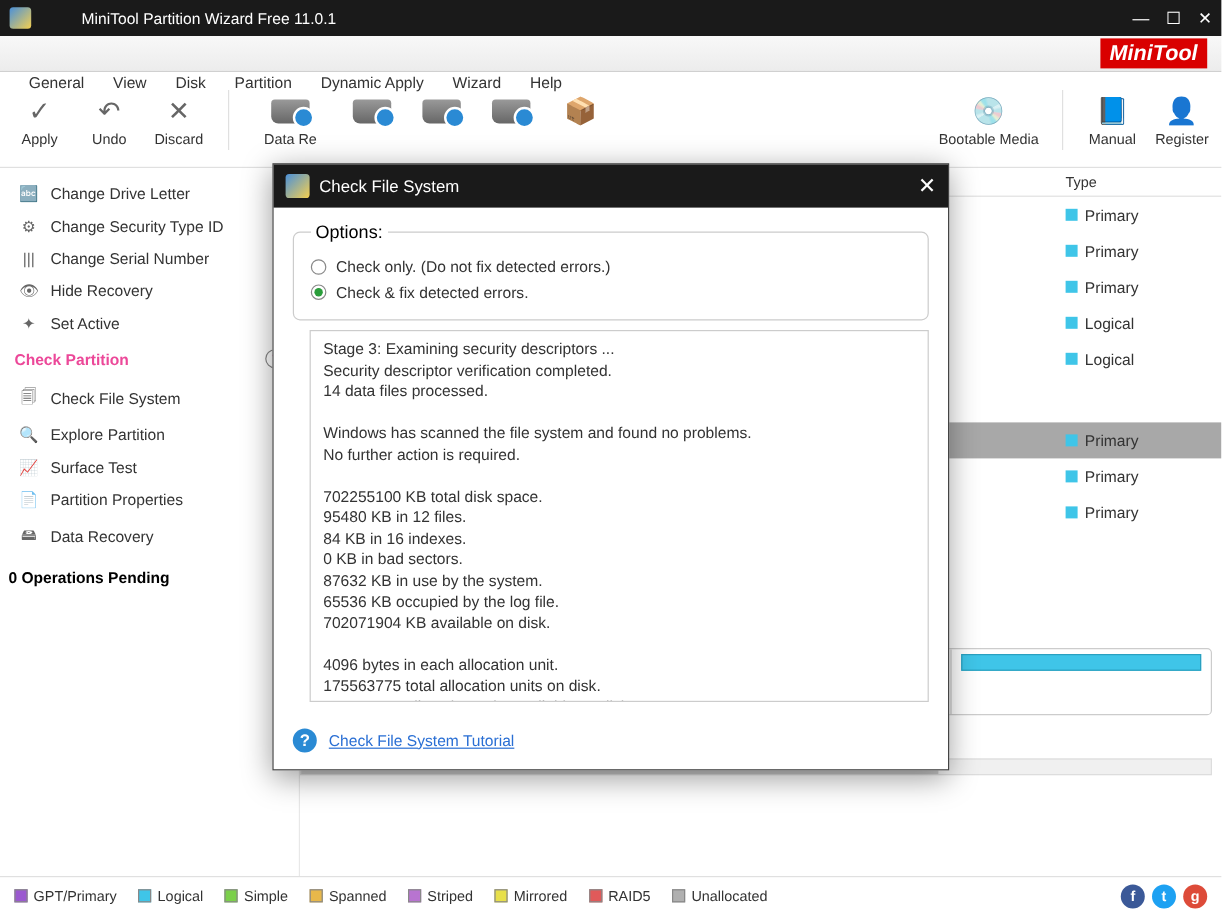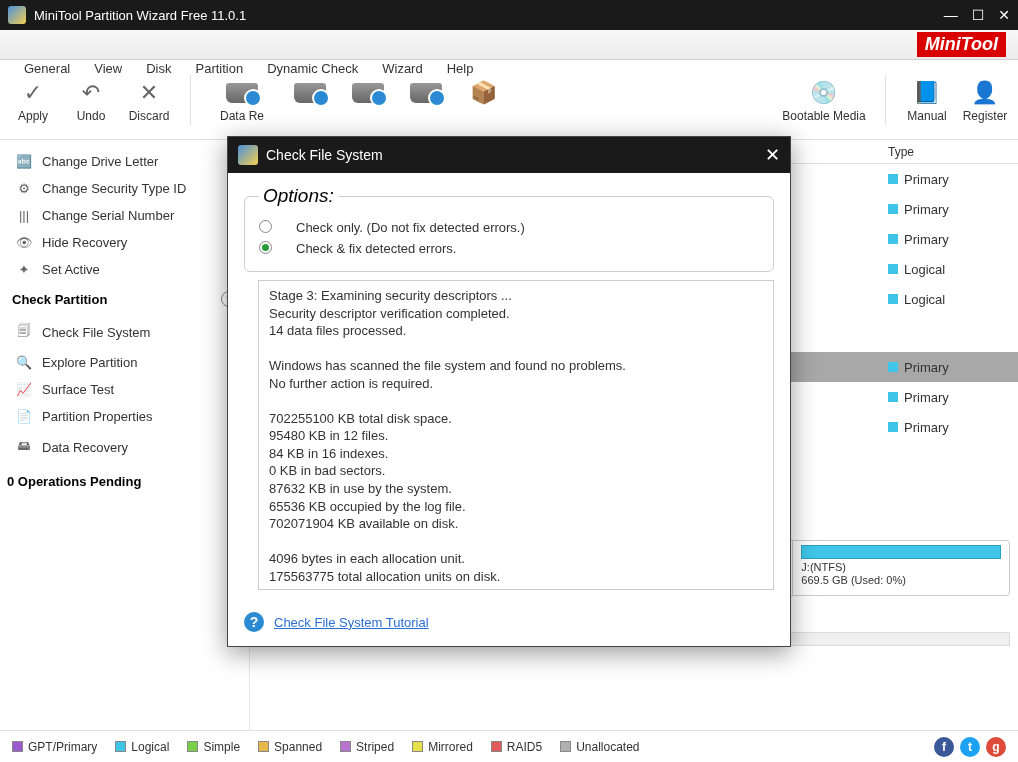--- a/index.html
+++ b/index.html
@@ -1,19 +1,19 @@
 <!DOCTYPE html>
 <html><head>
 <meta charset="utf-8">
 <style>
 * { margin: 0; padding: 0; box-sizing: border-box; font-family: "Segoe UI", Tahoma, sans-serif; }
 body { width: 1018px; height: 762px; background: #fff; overflow: hidden; position: relative; }
 
 
-.titlebar { height: 30px; background: #1a1a1a; color: #fff; display: flex; align-items: center; padding: 0 8px; font-size: 13px; }
+.titlebar { height: 30px; background: #1a1a1a; color: #fff; display: flex; align-items: center; padding: 0 8px; font-size: 13px; gap: 34px; }
 .titlebar .app-icon { width: 18px; height: 18px; background: linear-gradient(135deg,#4a90d9,#f5d050); border-radius: 3px; margin-right: 8px; }
 .titlebar .win-controls { margin-left: auto; display: flex; gap: 14px; font-size: 14px; }
 .titlebar .win-controls span { cursor: pointer; }
 
 
 .menubar { height: 30px; background: linear-gradient(#f8f8f8,#ececec); border-bottom: 1px solid #d0d0d0; display: flex; align-items: center; padding: 0 12px; font-size: 13px; color: #333; }
 .menubar .menu-item { padding: 0 12px; cursor: pointer; margin-top: 47px; }
 .menubar .logo { margin-left: auto; font-weight: bold; font-style: italic; font-size: 18px; background: #d90000; color: #fff; padding: 2px 8px; }
 .menubar .logo .mini { color:#fff; }
 .menubar .logo .tool { color:#fff; }
@@ -24,21 +24,21 @@
 .tb-btn .ic { width: 32px; height: 32px; display: flex; align-items: center; justify-content: center; font-size: 22px; color: #666; }
 .tb-sep { width: 1px; height: 50px; background: #e0e0e0; margin: 0 8px; }
 .disk-ic { width:40px; height:20px; background:linear-gradient(#999,#666); border-radius:3px 3px 6px 6px; position:relative; }
 .disk-ic::after { content:""; position:absolute; bottom:-4px; right:-4px; width:14px; height:14px; border-radius:50%; background:#2a8ad4; border:2px solid #fff; }
 
 
 .main { display: flex; height: 590px; }
 .sidebar { width: 250px; background: #fff; border-right: 1px solid #e8e8e8; padding: 8px 0; overflow: hidden; }
 .sb-item { display: flex; align-items: center; padding: 6px 16px; font-size: 13px; color: #333; cursor: pointer; gap: 10px; }
 .sb-item .ic { width: 16px; text-align: center; color: #666; }
-.sb-header { display: flex; align-items: center; padding: 8px 12px; font-size: 13px; font-weight: bold; color: #000000; }
+.sb-header { display: flex; align-items: center; padding: 8px 12px; font-size: 13px; font-weight: bold; color: #ec4899; }
 .sb-header .collapse { margin-left: auto; width:16px; height:16px; border:1px solid #888; border-radius:50%; display:flex; align-items:center; justify-content:center; font-size:10px; }
 .sb-footer { padding: 10px 7px; font-size: 13px; font-weight: bold; }
 
 .content { flex: 1; background: #fff; position: relative; overflow: hidden; }
 .grid-header { display: flex; height: 24px; border-bottom: 1px solid #e0e0e0; font-size: 12px; color: #333; align-items: center; }
 .grid-header .col-fs { flex: 1; padding-left: 8px; }
 .grid-header .col-type { width: 130px; }
 .grid-row { display: flex; height: 30px; align-items: center; font-size: 13px; color: #333; }
 .grid-row.sel { background: #a8a8a8; }
 .grid-row .col-fs { flex: 1; padding-left: 8px; }
@@ -61,22 +61,22 @@
 .legend .social { margin-left: auto; display: flex; gap: 6px; }
 .legend .social span { width: 20px; height: 20px; border-radius: 50%; display:flex; align-items:center; justify-content:center; color:#fff; font-size:12px; font-weight:bold; }
 
 
 .dialog { position: absolute; left: 227px; top: 136px; width: 564px; background: #fff; border: 1px solid #444; box-shadow: 0 6px 24px rgba(0,0,0,0.4); z-index: 100; }
 .dlg-title { height: 36px; background: #1a1a1a; color: #fff; display: flex; align-items: center; padding: 0 10px; font-size: 14px; }
 .dlg-title .dic { width:20px; height:20px; background: linear-gradient(135deg,#4a90d9,#f5d050); border-radius:3px; margin-right:8px; }
 .dlg-title .close { margin-left: auto; font-size: 18px; cursor: pointer; }
 .dlg-body { padding: 12px 16px; }
 .fieldset { border: 1px solid #ccc; border-radius: 6px; padding: 10px 14px 12px; margin-bottom: 8px; }
-.fieldset legend { font-size: 19px; padding: 0 4px; font-style: italic; }
-.radio-row { display: flex; gap: 24px; font-size: 13px; padding: 3px 0; color:#333; }
+.fieldset legend { font-size: 15px; padding: 0 4px; }
+.radio-row { display: flex; align-items: center; gap: 8px; font-size: 13px; padding: 3px 0; color:#333; }
 .radio { width: 13px; height: 13px; border: 1px solid #888; border-radius: 50%; display:flex; align-items:center; justify-content:center; }
 .radio.sel::after { content:""; width:7px; height:7px; background:#2a9d3a; border-radius:50%; }
 .log { border: 1px solid #ccc; height: 310px; padding: 6px 10px; font-size: 13px; color: #333; overflow-y: auto; white-space: pre-line; line-height: 1.35; position:relative;margin-left:14px; }
 .log::-webkit-scrollbar { width:16px; }
 .log::-webkit-scrollbar-thumb { background:#c0c0c0; }
 .dlg-footer { display: flex; align-items: center; padding: 10px 16px 14px; gap: 10px; }
 .dlg-footer .help { width:20px; height:20px; border-radius:50%; background:#2a8ad4; color:#fff; display:flex; align-items:center; justify-content:center; font-weight:bold; font-size:14px; }
 .dlg-footer a { color: #2a6fd4; font-size: 13px; text-decoration: underline; }
 .dlg-footer .btns { margin-left: auto; display: flex; gap: 10px; }
 .dlg-footer button { width: 86px; height: 26px; background: linear-gradient(#f7f7f7,#e4e4e4); border: 1px solid #aaa; border-radius: 3px; font-size: 13px; cursor: pointer; }
@@ -96,21 +96,21 @@
     <span>☐</span>
     <span>✕</span>
   </div>
 </div>
 
 <div class="menubar">
   <span class="menu-item">General</span>
   <span class="menu-item">View</span>
   <span class="menu-item">Disk</span>
   <span class="menu-item">Partition</span>
-  <span class="menu-item">Dynamic Check</span>
+  <span class="menu-item">Dynamic Apply</span>
   <span class="menu-item">Wizard</span>
   <span class="menu-item">Help</span>
   <span class="logo"><span class="mini">Mini</span><span class="tool">Tool</span></span>
 </div>
 
 <div class="toolbar">
   <div class="tb-btn">
       <span class="ic">✓</span>
       <span>Apply</span>
     </div>
@@ -276,21 +276,20 @@
           <div class="part hl">
             <div class="bar"></div>
             <div class="txt">H:(NTFS)<br>669.7 GB (Used: 0%)</div>
           </div>
           <div class="part">
             <div class="bar"></div>
             <div class="txt">I:(NTFS)<br>708.7 GB (Used: 0%)</div>
           </div>
           <div class="part">
             <div class="bar"></div>
-            <div class="txt">J:(NTFS)<br>669.5 GB (Used: 0%)</div>
           </div>
         </div>
     </div>
   </div>
 </div>
 
 <div class="legend">
   <div id="legend-items" style="display:flex;gap:18px">
       <div class="lg">
         <span class="sw" style="background:#9b59d0"></span>

